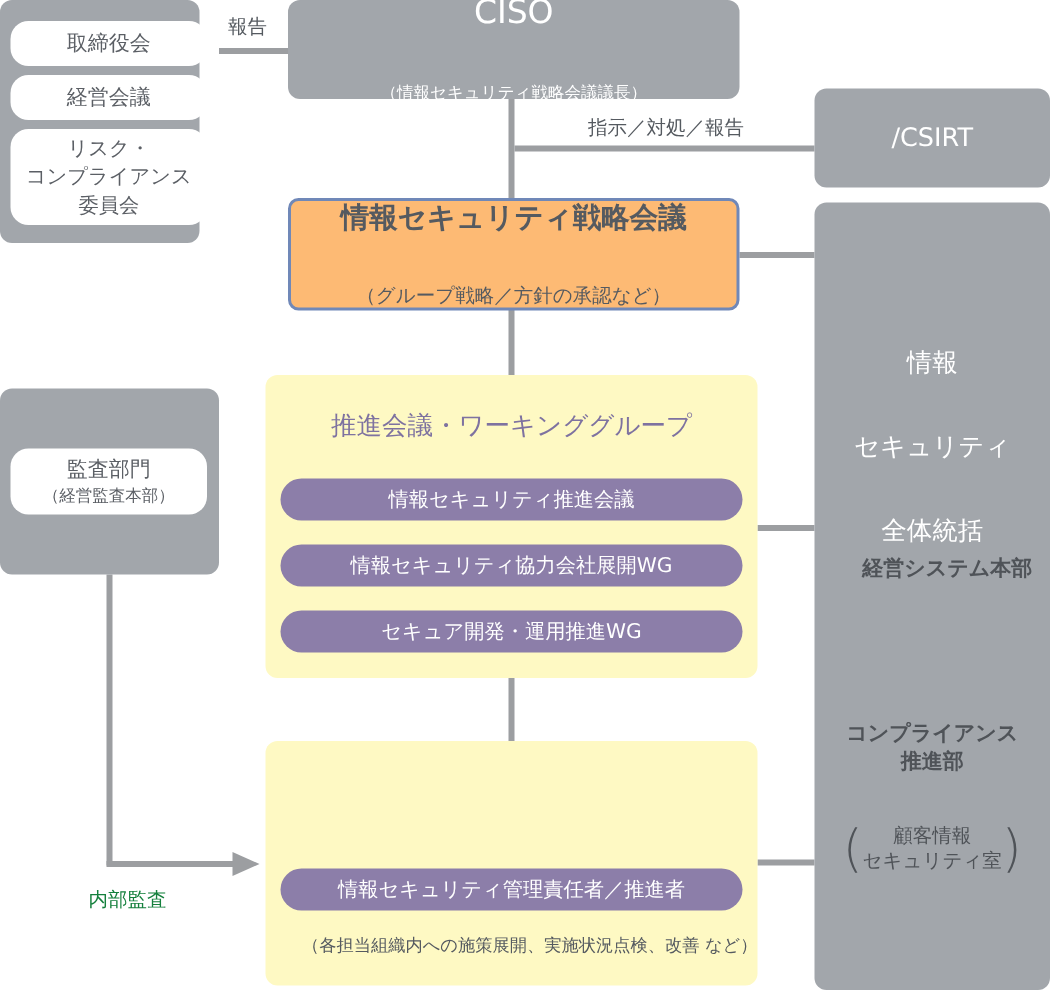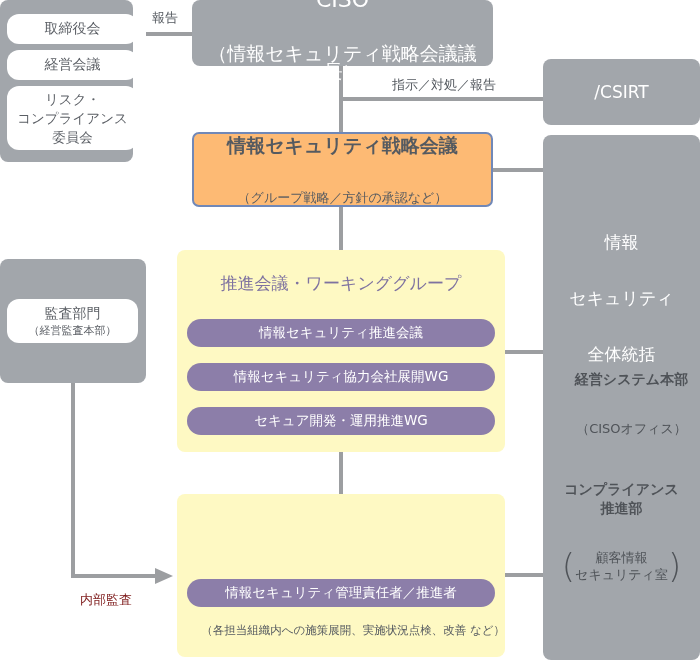--- a/index.html
+++ b/index.html
@@ -37,21 +37,21 @@
     </div>
   <div class="abs white-pill" style="left:7px;top:86px;width:131px;height:64px;font-size:13.5px;line-height:19px;white-space:pre-line;"><span>リスク・
 コンプライアンス
 委員会</span></div>
 </div>
 
 <div class="abs" style="left:152px;top:9px;font-size:13px;color:#555a60;">報告</div>
 
 <div class="abs gray center" style="left:192px;top:0;width:301px;height:66px;color:#ffffff;">
   <div style="font-size:22px;line-height:26px;">CISO</div>
-  <div style="font-size:19px;line-height:18px;">（情報セキュリティ戦略会議議長）</div>
+  <div style="font-size:11px;line-height:18px;">（情報セキュリティ戦略会議議長）</div>
 </div>
 
 <div class="abs" style="left:392px;top:76px;font-size:13px;color:#555a60;">指示／対処／報告</div>
 
 <div class="abs gray center" style="left:543px;top:59px;width:157px;height:66px;color:#ffffff;font-size:17px;line-height:23px;">
   <div>/CSIRT</div>
 </div>
 
 <div class="abs center" style="left:192px;top:132px;width:301px;height:75px;border:2px solid #7088b8;border-radius:7px;background:#fdba74;color:#555a60;">
   <div style="font-size:19px;font-weight:bold;line-height:26px;">情報セキュリティ戦略会議</div>
@@ -59,21 +59,20 @@
 </div>
 
 <div class="abs gray" style="left:543px;top:135px;width:157px;height:525px;color:#ffffff;">
   <div class="abs center" style="left:0;top:95px;width:157px;font-size:17px;line-height:25px;">
     <div>情報</div>
     <div>セキュリティ</div>
     <div>全体統括</div>
   </div>
   <div class="abs center" style="left:0;top:235px;width:157px;color:#4f5358;padding-left:20px;">
     <div style="font-size:14px;font-weight:bold;line-height:19px;">経営システム本部</div>
-    <div style="font-size:13px;line-height:18px;">（CISOオフィス）</div>
   </div>
   <div class="abs center" style="left:0;top:345px;width:157px;color:#4f5358;">
     <div style="font-size:14px;font-weight:bold;line-height:19px;white-space:pre-line;">コンプライアンス
 推進部</div>
     <div style="display:flex;align-items:center;">
       <span style="font-size:34px;line-height:34px;font-weight:200;">(</span>
       <span style="font-size:13px;line-height:17px;white-space:pre-line;">顧客情報
 セキュリティ室</span>
       <span style="font-size:34px;line-height:34px;font-weight:200;">)</span>
     </div>
@@ -100,13 +99,13 @@
   <div class="abs" style="left:0;top:129px;width:328px;text-align:right;font-size:11.5px;color:#555a60;">（各担当組織内への施策展開、実施状況点検、改善 など）</div>
 </div>
 
 <div class="abs gray" style="left:0;top:259px;width:146px;height:124px;">
   <div class="abs white-pill" style="left:7px;top:40px;width:131px;height:44px;flex-direction:column;">
     <div style="font-size:14px;line-height:19px;">監査部門</div>
     <div style="font-size:11px;line-height:15px;">（経営監査本部）</div>
   </div>
 </div>
 
-<div class="abs" style="left:80px;top:591px;font-size:13px;color:#7f1d1d;">内部監査</div>
+<div class="abs" style="left:59px;top:591px;font-size:13px;color:#15803d;">内部監査</div>
 
 </body></html>

